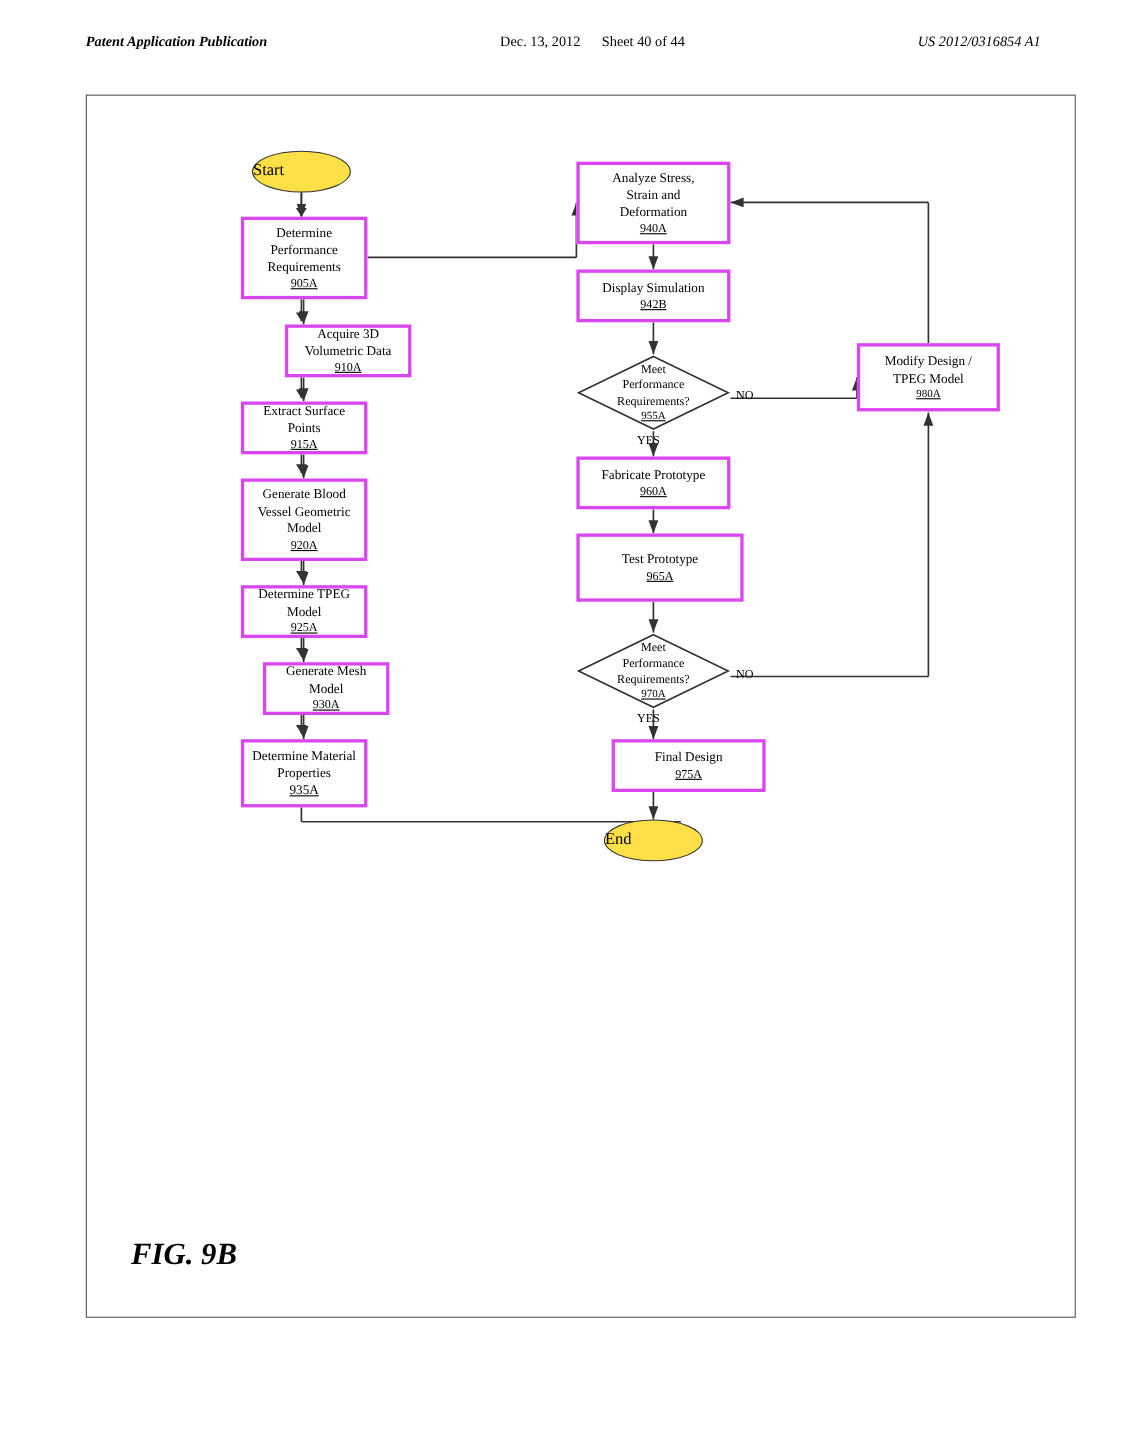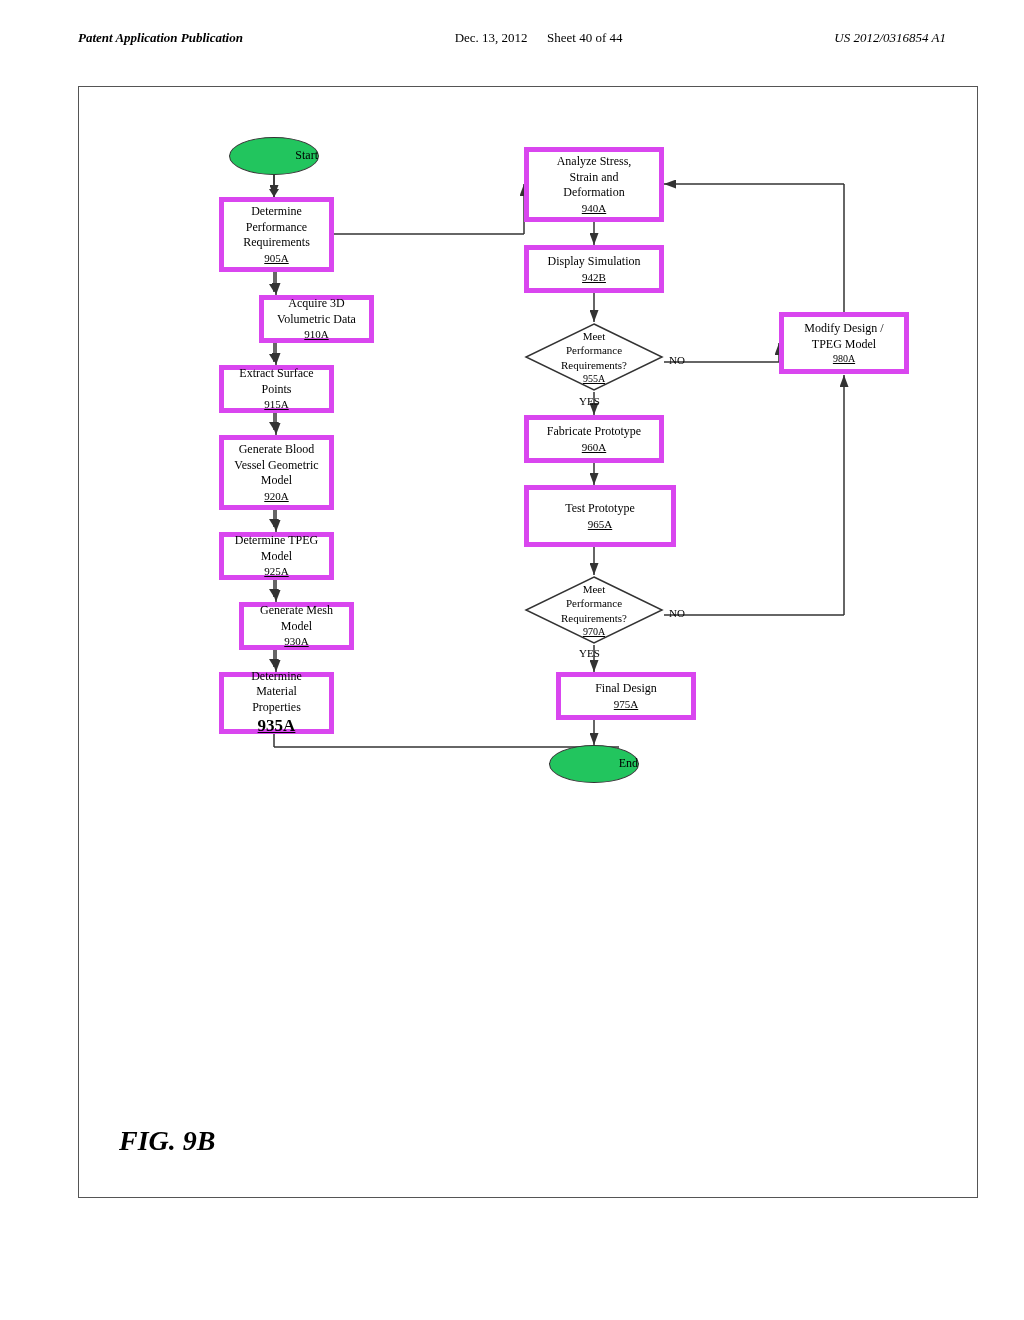--- a/index.html
+++ b/index.html
@@ -42,41 +42,41 @@
       min-height: 1100px;
     }
     
     .flowchart {
       position: relative;
       width: 100%;
       height: 1050px;
     }
     .fc-box {
       position: absolute;
-      border: 5px solid #d946ef;
+      border: 3px solid #d946ef;
       background: #fff;
       text-align: center;
       font-size: 12px;
       line-height: 1.3;
       display: flex;
       flex-direction: column;
       align-items: center;
       justify-content: center;
       padding: 6px;
     }
     .fc-oval {
       position: absolute;
       border: 1px solid #333;
-      background: #22c55e;
+      background: #fde047;
       text-align: center;
-      font-size: 12px;
+      font-size: 15px;
       line-height: 1.3;
       display: flex;
       align-items: center;
-      justify-content: flex-end;
+      justify-content: flex-start;
       border-radius: 50%;
     }
     .underline {
       text-decoration: underline;
     }
     svg.arrows {
       position: absolute;
       top: 0;
       left: 0;
       width: 100%;
@@ -215,21 +215,21 @@
         <span class="underline" style="font-size:11px;">925A</span>
       </div>
 
       <div class="fc-box" style="left:120px;top:485px;width:115px;height:48px;margin-left:20px;">
         <span>Generate Mesh<br>Model</span>
         <span class="underline" style="font-size:11px;">930A</span>
       </div>
 
       <div class="fc-box" style="left:120px;top:555px;width:115px;height:62px;">
         <span>Determine Material<br>Properties</span>
-        <span class="underline" style="font-size:17px;font-weight:bold;">935A</span>
+        <span class="underline" style="font-size:12px;">935A</span>
       </div>
 
       <div class="fc-box" style="left:425px;top:30px;width:140px;height:75px;">
         <span>Analyze Stress,<br>Strain and<br>Deformation</span>
         <span class="underline" style="font-size:11px;">940A</span>
       </div>
 
       <div class="fc-box" style="left:425px;top:128px;width:140px;height:48px;">
         <span>Display Simulation</span>
         <span class="underline" style="font-size:11px;">942B</span>

